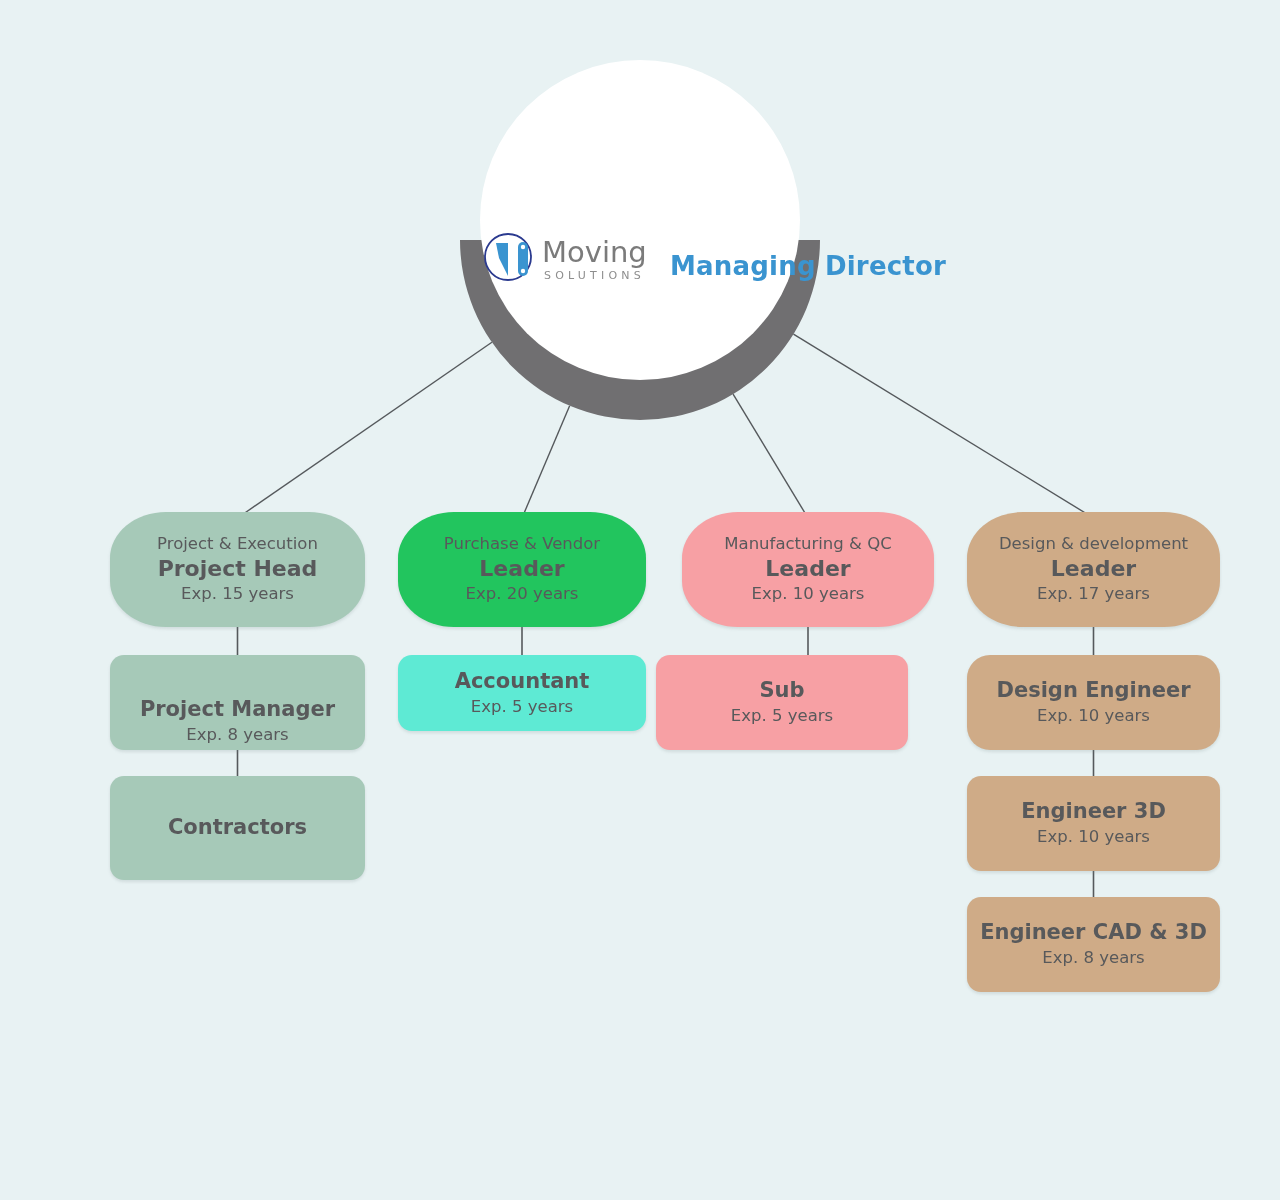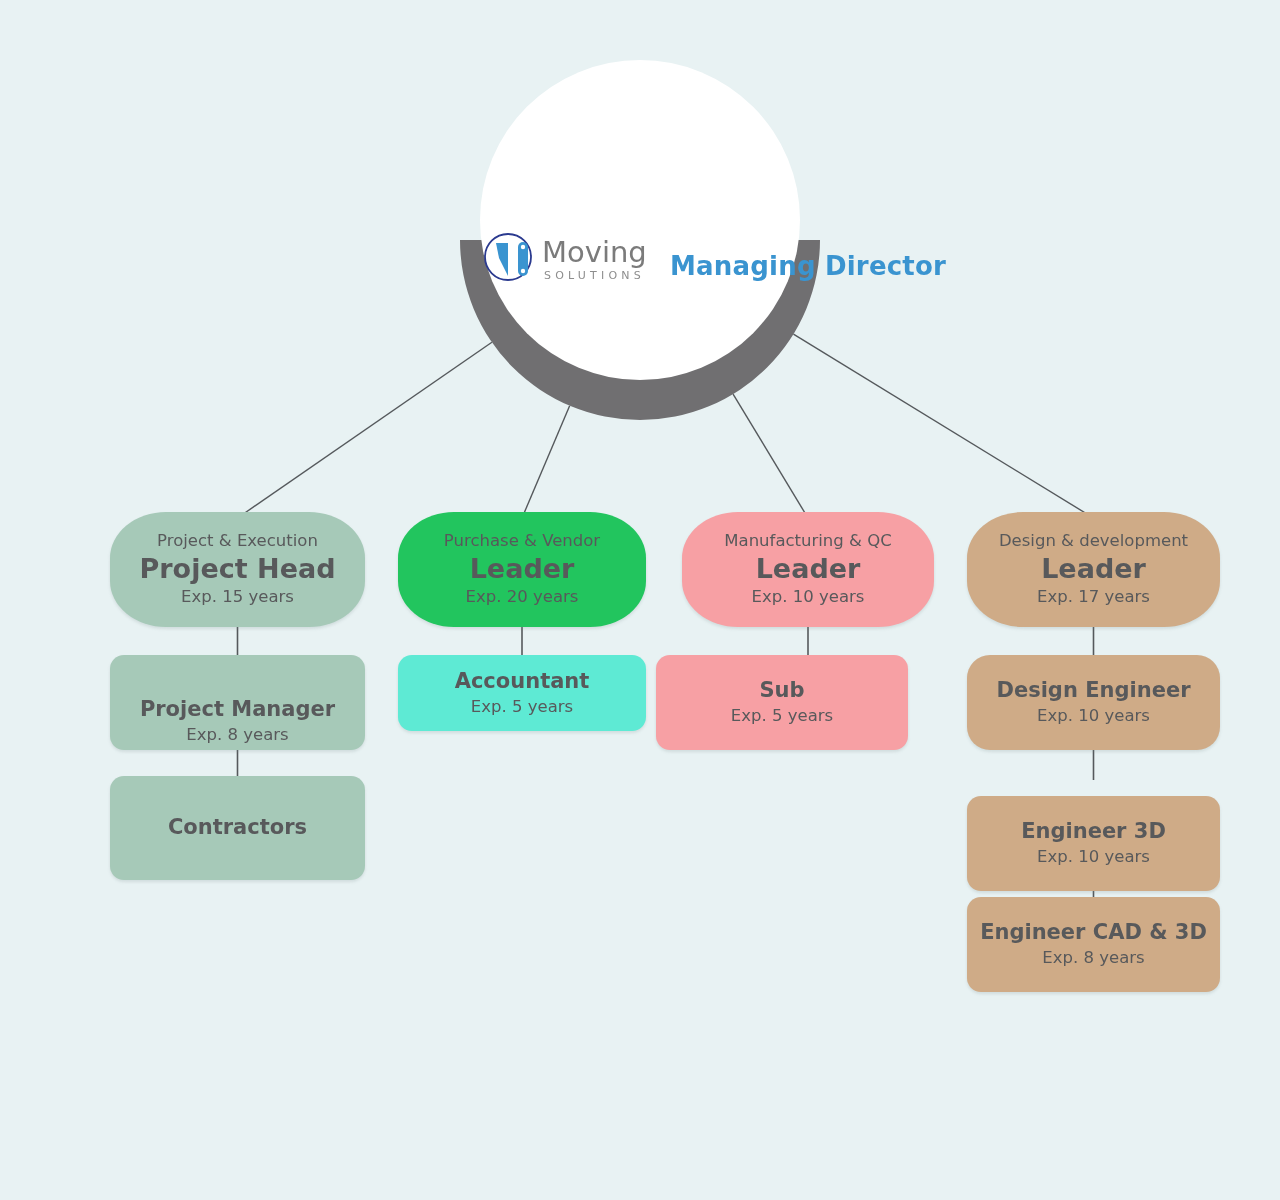--- a/index.html
+++ b/index.html
@@ -101,21 +101,21 @@
     border-radius: 14px;
   }
 
   .node .dept {
     font-size: 16.5px;
     font-weight: normal;
     line-height: 1.25;
     margin-bottom: 1px;
   }
   .node .role {
-    font-size: 27px;
+    font-size: 22px;
     font-weight: bold;
     line-height: 1.2;
     margin-bottom: 2px;
   }
   .node .exp {
     font-size: 16.5px;
     font-weight: normal;
     line-height: 1.25;
   }
   .node.sub .role {
@@ -209,21 +209,21 @@
       </div>
       <div class="node lead" style="left: 967px; top: 512px; width: 253px; height: 115px; background: rgb(207, 171, 135);">
         <div class="dept">Design &amp; development</div>
         <div class="role">Leader</div>
         <div class="exp">Exp. 17 years</div>
       </div>
       <div class="node sub" style="left: 967px; top: 655px; width: 253px; height: 95px; background: rgb(207, 171, 135); border-radius: 23px;">
         <div class="role">Design Engineer</div>
         <div class="exp">Exp. 10 years</div>
       </div>
-      <div class="node sub" style="left: 967px; top: 796px; width: 253px; height: 95px; background: rgb(207, 171, 135);">
+      <div class="node sub" style="left: 967px; top: 776px; width: 253px; height: 95px; background: rgb(207, 171, 135);">
         <div class="role">Engineer 3D</div>
         <div class="exp">Exp. 10 years</div>
       </div>
       <div class="node sub" style="left: 967px; top: 897px; width: 253px; height: 95px; background: rgb(207, 171, 135);">
         <div class="role">Engineer CAD &amp; 3D</div>
         <div class="exp">Exp. 8 years</div>
       </div>
     </div>
 
 </div>

